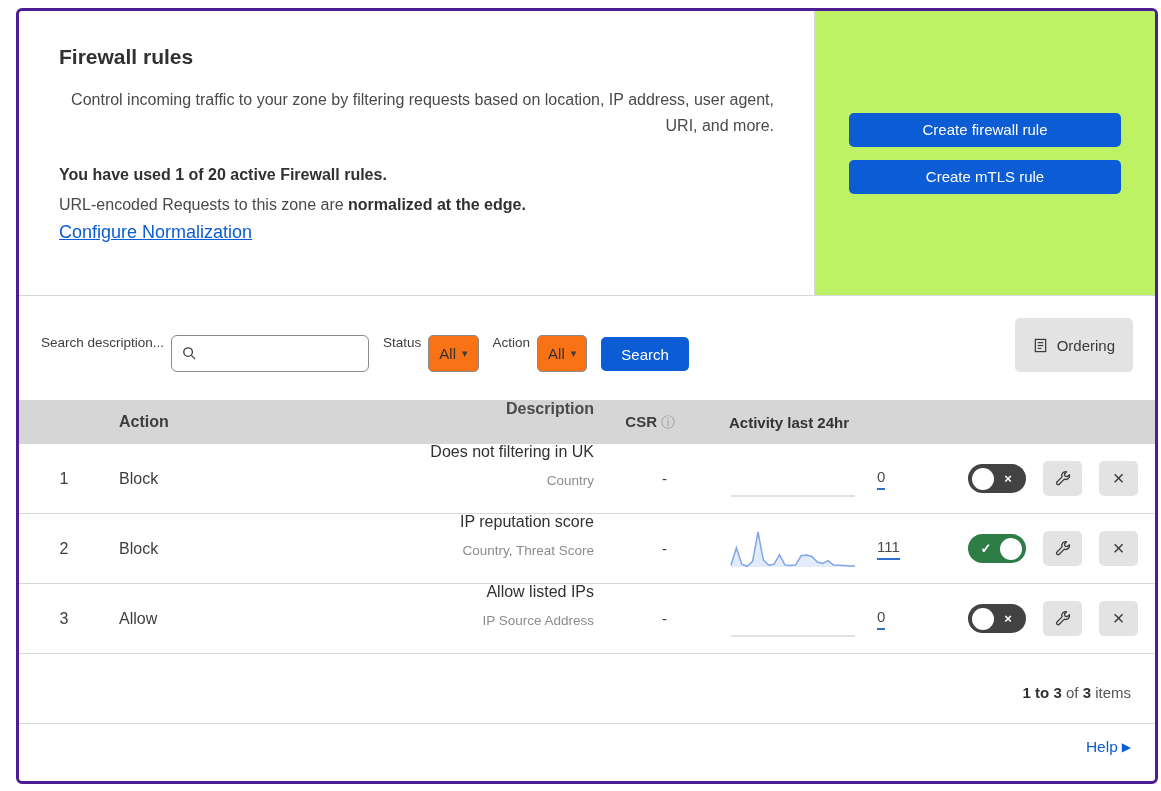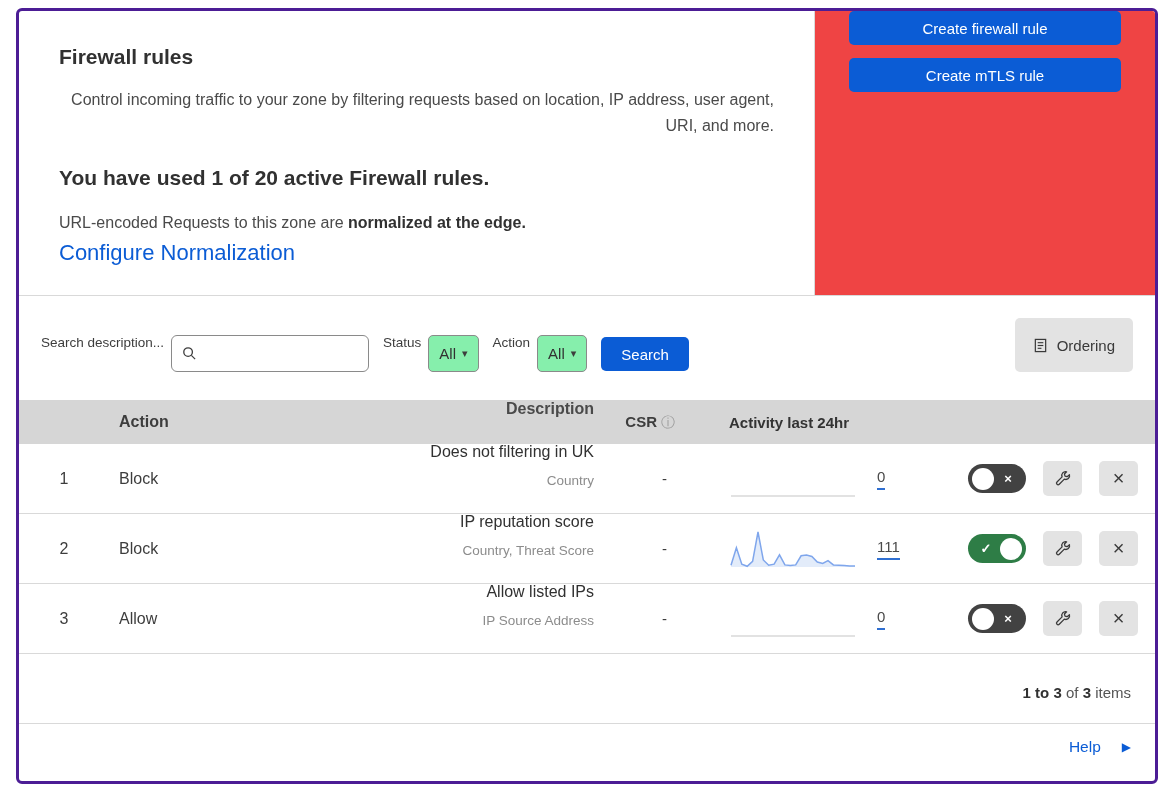--- a/index.html
+++ b/index.html
@@ -5,35 +5,35 @@
   * { margin:0; padding:0; box-sizing:border-box; }
   html,body { width:1161px; height:791px; background:#fff; font-family:"Liberation Sans", sans-serif; color:#3d3d3d; }
   .card { position:absolute; left:16px; top:8px; width:1142px; height:776px; background:#fff;
           border:3px solid #4c1d95; border-radius:6px; overflow:hidden; }
 
   
   .top { display:flex; height:285px; border-bottom:1px solid #d9d9d9; }
   .top-left { flex:1; padding:34px 40px; border-right:1px solid #d9d9d9; }
   .page-title { font-size:21px; font-weight:700; color:#313131; margin-bottom:18px; }
   .desc { font-size:16px; line-height:1.65; color:#4a4a4a; max-width:745px; margin-bottom:26px;text-align:right; }
-  .usage { font-size:21px; font-weight:700; color:#313131; margin-bottom:24px; }
+  .usage { font-size:16px; font-weight:700; color:#313131; margin-bottom:12px; }
   .norm { font-size:16px; color:#4a4a4a; margin-bottom:8px; }
   .norm b { color:#313131; }
-  .link { color:#0b5cd5; font-size:22px; cursor:pointer; }
-  .top-right { width:340px; background:#ef4444; display:flex; flex-direction:column; align-items:center; gap:13px; }
+  .link { color:#0b5cd5; font-size:18px; text-decoration:underline; cursor:pointer; }
+  .top-right { width:340px; background:#bef264; display:flex; flex-direction:column; justify-content:center; align-items:center; gap:13px; }
   .btn-primary { width:272px; height:34px; background:#0b5cd5; color:#fff; border:none; border-radius:5px;
                  font-size:15px; font-family:inherit; cursor:pointer; }
 
   
   .filter-bar { display:flex; align-items:flex-end; padding:22px 22px 28px 22px; gap:14px; }
   .fgroup { display:flex; gap:7px; }
   .flabel { font-size:13.5px; color:#3d3d3d; }
   .search-box { width:198px; height:37px; border:1px solid #8a8a8a; border-radius:6px; display:flex; align-items:center; padding:0 10px; gap:6px; background:#fff; }
   .search-box input { border:none; outline:none; flex:1; font-size:14px; font-family:inherit; min-width:0; }
-  .dropdown { height:37px; border:1px solid #8a8a8a; border-radius:5px; background:#86efac; padding:0 10px;
+  .dropdown { height:37px; border:1px solid #8a8a8a; border-radius:5px; background:#f97316; padding:0 10px;
               display:flex; align-items:center; gap:6px; font-size:15px; color:#313131; cursor:pointer; }
   .caret { font-size:11px; color:#3d3d3d; }
   .btn-search { height:34px; padding:0 20px; background:#0b5cd5; color:#fff; border:none; border-radius:5px; font-size:15px; font-family:inherit; cursor:pointer; margin-bottom:1px; }
   .spacer { flex:1; }
   .btn-ordering { height:54px; padding:0 18px; background:#e3e3e3; border:none; border-radius:5px; font-size:15px;
                   color:#3a3a3a; font-family:inherit; display:flex; align-items:center; gap:9px; cursor:pointer; }
 
   
   .thead { display:flex; align-items:center; height:44px; background:#d6d6d6; font-size:15px; font-weight:700; color:#333; }
   .trow  { display:flex; align-items:center; height:70px; border-bottom:1px solid #d9d9d9; background:#fff; }
@@ -56,21 +56,21 @@
   .toggle.off { background:#424242; }
   .toggle.on  { background:#2e7d46; }
 
   .iconbtn { width:39px; height:35px; background:#e3e3e3; border:none; border-radius:5px; color:#3a3a3a;
              display:flex; align-items:center; justify-content:center; cursor:pointer; font-size:20px; font-family:inherit; }
 
   
   .count-bar { padding:30px 24px 22px 24px; font-size:15px; color:#555; border-bottom:1px solid #d9d9d9;text-align:right; }
   .count-bar b { color:#313131; }
   .help-bar { height:45px; display:flex; align-items:center; justify-content:flex-end; padding-right:24px; }
-  .help-link { color:#0b5cd5; font-size:15.5px; text-decoration:none; display:flex; align-items:center; gap:21px; cursor:pointer; }
+  .help-link { color:#0b5cd5; font-size:15.5px; text-decoration:none; display:flex; align-items:center; gap:4px; cursor:pointer; }
   .help-arrow { font-size:12px; }
 </style>
 </head>
 <body>
 
 <div class="card">
 
   <div class="top">
     <div class="top-left">
       <div class="page-title">Firewall rules</div>

